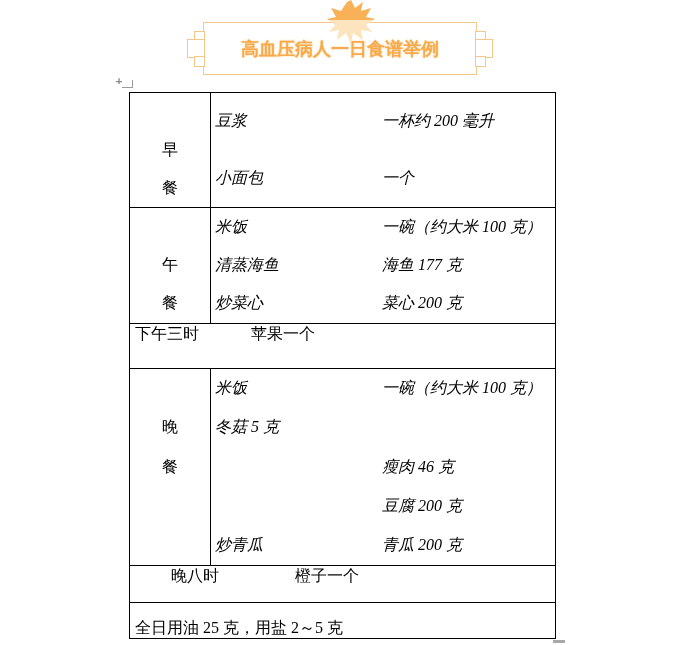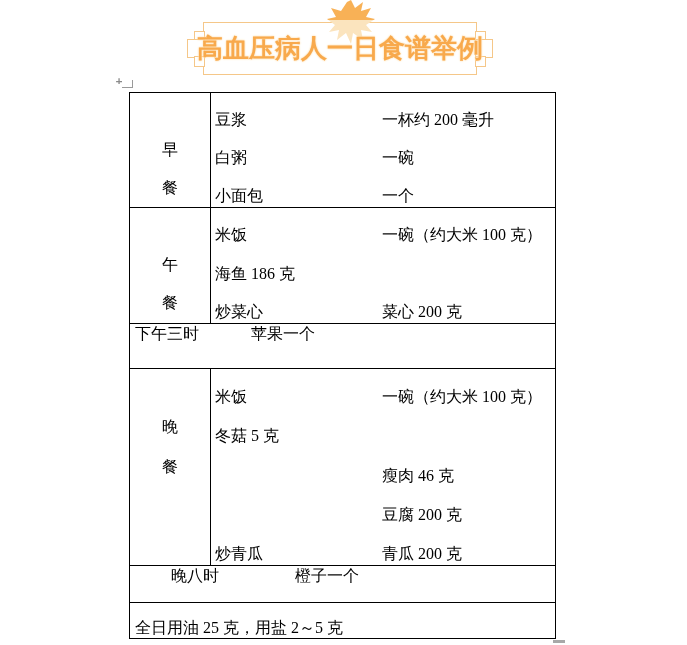--- a/index.html
+++ b/index.html
@@ -11,21 +11,21 @@
 
   
   .banner-box {
     position:absolute; left:203px; top:22px; width:274px; height:53px;
     border:1.5px solid #f5c789; background:#fff; box-sizing:border-box; z-index:1;
   }
   .banner-title {
     position:absolute; left:203px; top:22px; width:274px; height:53px;
     display:flex; align-items:center; justify-content:center; z-index:4;
     font-family:"Liberation Sans","DejaVu Sans",sans-serif; font-weight:bold;
-    font-size:26px; color:#f8a94c;
+    font-size:18px; color:#f8a94c;
     text-shadow:0 0 2px #fde3bb, 0 0 2px #fde3bb;
     white-space:nowrap;
   }
   .dec { position:absolute; background:#fff; border:1.5px solid #f5c789; box-sizing:border-box; z-index:2; }
   .dec-l1 { left:194px; top:31px; width:11px; height:10px; }
   .dec-l2 { left:187px; top:39px; width:18px; height:19px; }
   .dec-l3 { left:194px; top:56px; width:11px; height:11px; }
   .dec-r1 { left:475px; top:31px; width:11px; height:10px; }
   .dec-r2 { left:475px; top:39px; width:18px; height:19px; }
   .dec-r3 { left:475px; top:56px; width:11px; height:11px; }
@@ -46,21 +46,21 @@
   .sec-evening   { height:37px;  }
   .sec-note      { height:34px;  }
 
   .meal-cell {
     width:81px; border-right:1.5px solid #000; box-sizing:border-box;
     display:flex; flex-direction:column;
   }
   .meal-slot { flex:1; display:flex; align-items:center; justify-content:center; }
 
   .content-cell { flex:1; display:flex; flex-direction:column; padding-left:4px; }
-  .line { flex:1; display:flex; align-items:flex-end; }
+  .line { flex:1; display:flex; align-items:center;font-style:italic; }
   .dish { display:inline-block; width:167px; flex:none; }
   .amount { white-space:nowrap; }
 
   .full-row { display:flex; align-items:flex-start; padding-left:5px; width:100%; }
   .label-afternoon { display:inline-block; width:116px; flex:none; }
   .label-evening   { display:inline-block; width:124px; flex:none;padding-left:36px; }
 
   
   .table-handle {
     position:absolute; left:114px; top:75px; width:10px; height:12px; z-index:5;
@@ -111,43 +111,40 @@
         <div class="meal-slot"></div>
         <div class="meal-slot">早</div>
         <div class="meal-slot">餐</div>
       </div>
       <div class="content-cell">
         <div class="line">
           <span class="dish">豆浆</span>
           <span class="amount">一杯约 200 毫升</span>
         </div>
         <div class="line">
-          <span class="dish">白粥</span>
-          <span class="amount">一碗</span>
-        </div>
-        <div class="line">
           <span class="dish">小面包</span>
           <span class="amount">一个</span>
         </div>
       </div>
     </div>
 
     <div class="sec sec-lunch">
       <div class="meal-cell">
         <div class="meal-slot"></div>
         <div class="meal-slot">午</div>
         <div class="meal-slot">餐</div>
       </div>
       <div class="content-cell">
         <div class="line">
           <span class="dish">米饭</span>
           <span class="amount">一碗（约大米 100 克）</span>
         </div>
         <div class="line">
-          <span class="amount">海鱼 186 克</span>
+          <span class="dish">清蒸海鱼</span>
+          <span class="amount">海鱼 177 克</span>
         </div>
         <div class="line">
           <span class="dish">炒菜心</span>
           <span class="amount">菜心 200 克</span>
         </div>
       </div>
     </div>
 
     <div class="sec sec-afternoon full-row">
       <span class="label-afternoon">下午三时</span>

